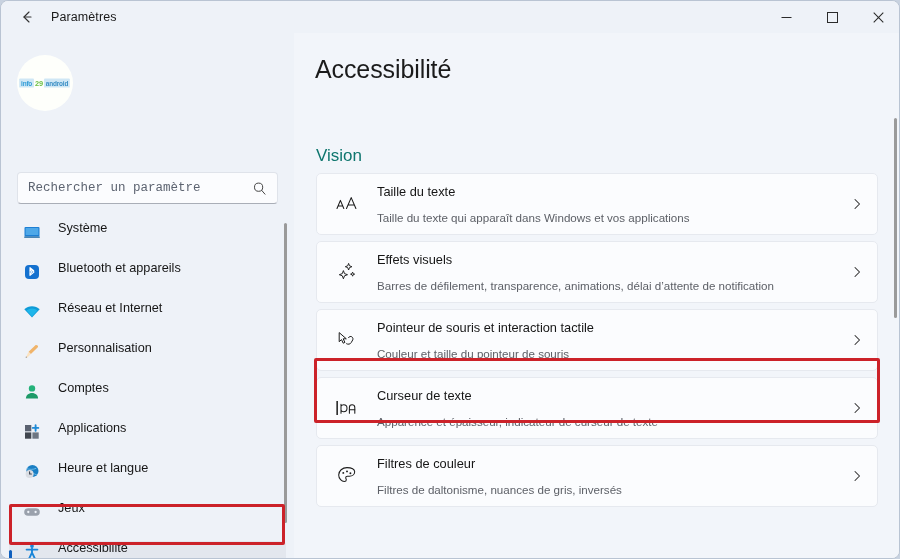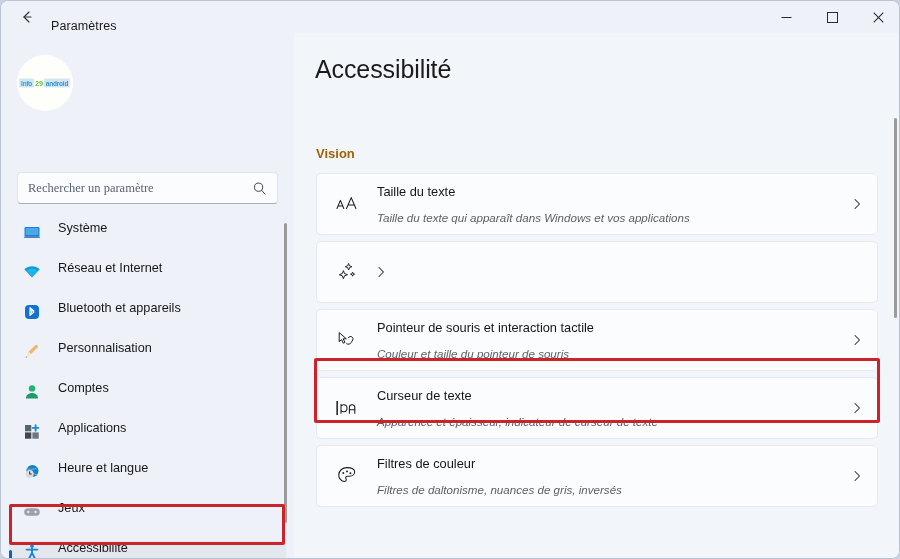--- a/index.html
+++ b/index.html
@@ -22,21 +22,21 @@
     border: 1px solid #b9c4d3;
   }
 
   
   .titlebar {
     position: absolute;
     left: 0; top: 0;
     width: 900px; height: 32px;
     background: #eef2f8;
     display: flex;
-    align-items: flex-end;
+    align-items: center;
   }
   .back-btn {
     width: 36px; height: 32px;
     margin-left: 8px;
     display: flex; align-items: center; justify-content: center;
     border-radius: 4px;
   }
   .back-btn svg { display: block; }
   .app-title {
     margin-left: 6px;
@@ -105,21 +105,21 @@
     border-radius: 4px;
     display: flex;
     align-items: center;
     padding: 0 10px;
   }
   .search-box input {
     flex: 1;
     border: none;
     outline: none;
     background: transparent;
-    font-family: Liberation Serif, serif;
+    font-family: Liberation Mono, monospace;
     font-size: 12.5px;
     color: #15803d;
   }
   .search-box input::placeholder { color: #5c6370; }
   .search-icon { flex: 0 0 auto; display: flex; }
 
   .nav-list {
     position: absolute;
     left: 8px; top: 188px;
     width: 277px;
@@ -172,23 +172,23 @@
   .page-title {
     position: absolute;
     left: 21px; top: 22px;
     font-size: 25px;
     color: #1b1b1b;
     letter-spacing: -0.1px;
   }
   .section-title {
     position: absolute;
     left: 22px; top: 113px;
-    font-size: 13px;
-    font-weight: bold;
-    color: #a16207;
+    font-size: 17px;
+    font-weight: normal;
+    color: #0f766e;
   }
 
   .cards {
     position: absolute;
     left: 22px; top: 140px;
     width: 562px;
   }
   .card {
     position: relative;
     height: 62px;
@@ -216,21 +216,20 @@
   .card-title {
     font-size: 12.8px;
     color: #161616;
     line-height: 1.35;
   }
   .card-sub {
     font-size: 11.6px;
     color: #5d6067;
     line-height: 1.35;
     margin-top: 10px;
-    font-style: italic;
   }
   .card-chevron {
     flex: 0 0 auto;
     width: 40px;
     display: flex;
     align-items: center;
     justify-content: center;
     color: #2b2b2b;
   }
 
@@ -327,36 +326,36 @@
             <rect x="2.6" y="5" width="12.8" height="7" rx="0.5" fill="#4ea8e8"></rect>
             <rect x="1" y="13.4" width="16" height="1.4" rx="0.7" fill="#15639f"></rect>
           </svg>
         </span>
         <span class="nav-label">Système</span>
       </div>
 
       <div class="nav-item">
         <span class="nav-icon">
           <svg width="18" height="18" viewBox="0 0 18 18">
-            <path d="M1.3 6.3C3.4 4.3 6.1 3.2 9 3.2s5.6 1.1 7.7 3.1L9 14.4 1.3 6.3z" fill="#0f9bd7"></path>
-            <path d="M3.6 7.6C5.1 6.3 7 5.6 9 5.6s3.9.7 5.4 2L9 13.6 3.6 7.6z" fill="#1eb6ea"></path>
-          </svg>
-        </span>
-        <span class="nav-label">Réseau et Internet</span>
-      </div>
-
-      <div class="nav-item">
-        <span class="nav-icon">
-          <svg width="18" height="18" viewBox="0 0 18 18">
             <rect x="2" y="2" width="14" height="14" rx="4" fill="#1471cf"></rect>
             <path d="M7 5.6l4 3.4-4 3.4V4.6l4 3.4" stroke="#fff" stroke-width="1.1" fill="none" stroke-linejoin="round"></path>
             <path d="M9 9L7 11.2M9 9L7 6.8" stroke="#fff" stroke-width="1.1" fill="none"></path>
           </svg>
         </span>
         <span class="nav-label">Bluetooth et appareils</span>
+      </div>
+
+      <div class="nav-item">
+        <span class="nav-icon">
+          <svg width="18" height="18" viewBox="0 0 18 18">
+            <path d="M1.3 6.3C3.4 4.3 6.1 3.2 9 3.2s5.6 1.1 7.7 3.1L9 14.4 1.3 6.3z" fill="#0f9bd7"></path>
+            <path d="M3.6 7.6C5.1 6.3 7 5.6 9 5.6s3.9.7 5.4 2L9 13.6 3.6 7.6z" fill="#1eb6ea"></path>
+          </svg>
+        </span>
+        <span class="nav-label">Réseau et Internet</span>
       </div>
 
       <div class="nav-item">
         <span class="nav-icon">
           <svg width="18" height="18" viewBox="0 0 18 18">
             <path d="M14.6 2.6c.6.6.6 1.4 0 1.9L7.9 11 5.6 8.7l6.8-6.4c.6-.5 1.6-.3 2.2.3z" fill="#f0b46a"></path>
             <path d="M5.4 8.9l2.3 2.3-3.3 3.3-1.6.6.6-1.6 2-4.6z" fill="#fbe2c0"></path>
             <path d="M3.4 13.3l.6 1.6-1.6-.6 1-1z" fill="#8a8a8a"></path>
           </svg>
         </span>
@@ -449,20 +448,24 @@
       </div>
 
       <div class="card">
         <span class="card-icon">
           <svg width="24" height="24" viewBox="0 0 24 24" fill="none">
             <path d="M13.6 3.4l.9 2.4 2.4.9-2.4.9-.9 2.4-.9-2.4-2.4-.9 2.4-.9.9-2.4z" stroke="#1b1b1b" stroke-width="0.95" stroke-linejoin="round"></path>
             <path d="M8.4 10.6l1.1 3 3 1.1-3 1.1-1.1 3-1.1-3-3-1.1 3-1.1 1.1-3z" stroke="#1b1b1b" stroke-width="0.95" stroke-linejoin="round"></path>
             <path d="M17.6 12.1l.55 1.5 1.5.55-1.5.55-.55 1.5-.55-1.5-1.5-.55 1.5-.55.55-1.5z" stroke="#1b1b1b" stroke-width="0.9" stroke-linejoin="round"></path>
           </svg>
         </span>
+        <div class="card-text">
+          <span class="card-title">Effets visuels</span>
+          <span class="card-sub">Barres de défilement, transparence, animations, délai d’attente de notification</span>
+        </div>
         <span class="card-chevron">
           <svg width="12" height="12" viewBox="0 0 12 12" fill="none">
               <path d="M4 1.5L8.5 6 4 10.5" stroke="#2b2b2b" stroke-width="1.05" stroke-linecap="round" stroke-linejoin="round"></path>
             </svg>
         </span>
       </div>
 
       <div class="card">
         <span class="card-icon">
           <svg width="24" height="24" viewBox="0 0 24 24" fill="none">

